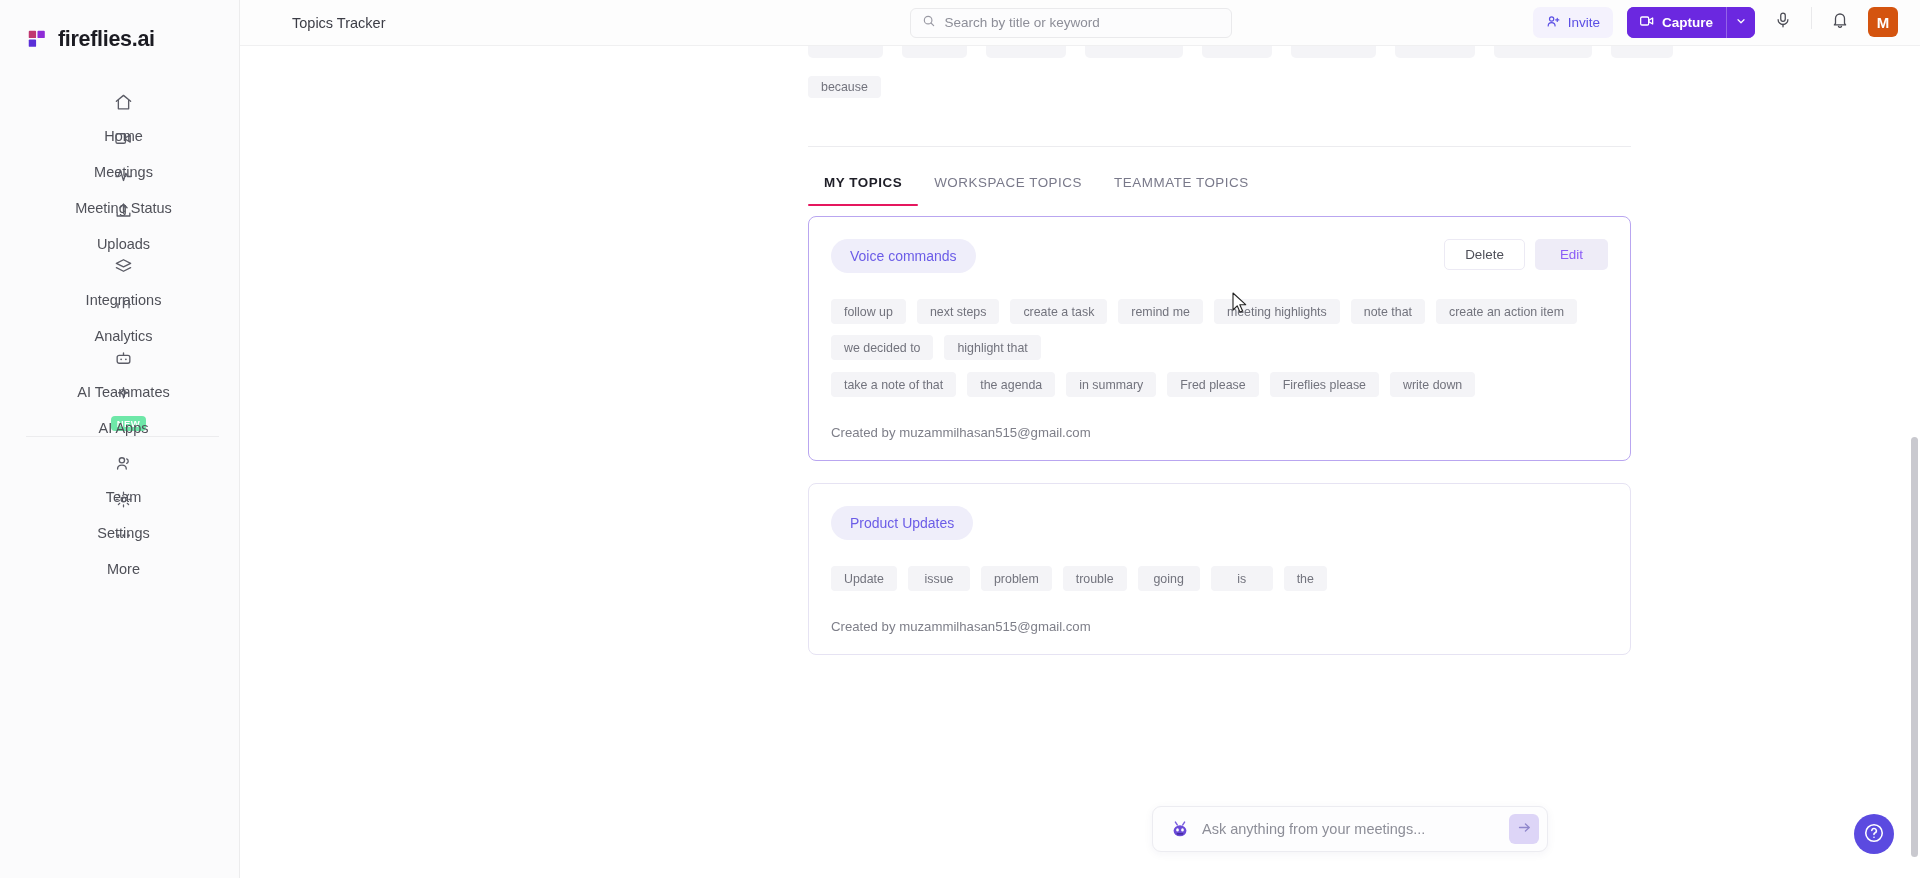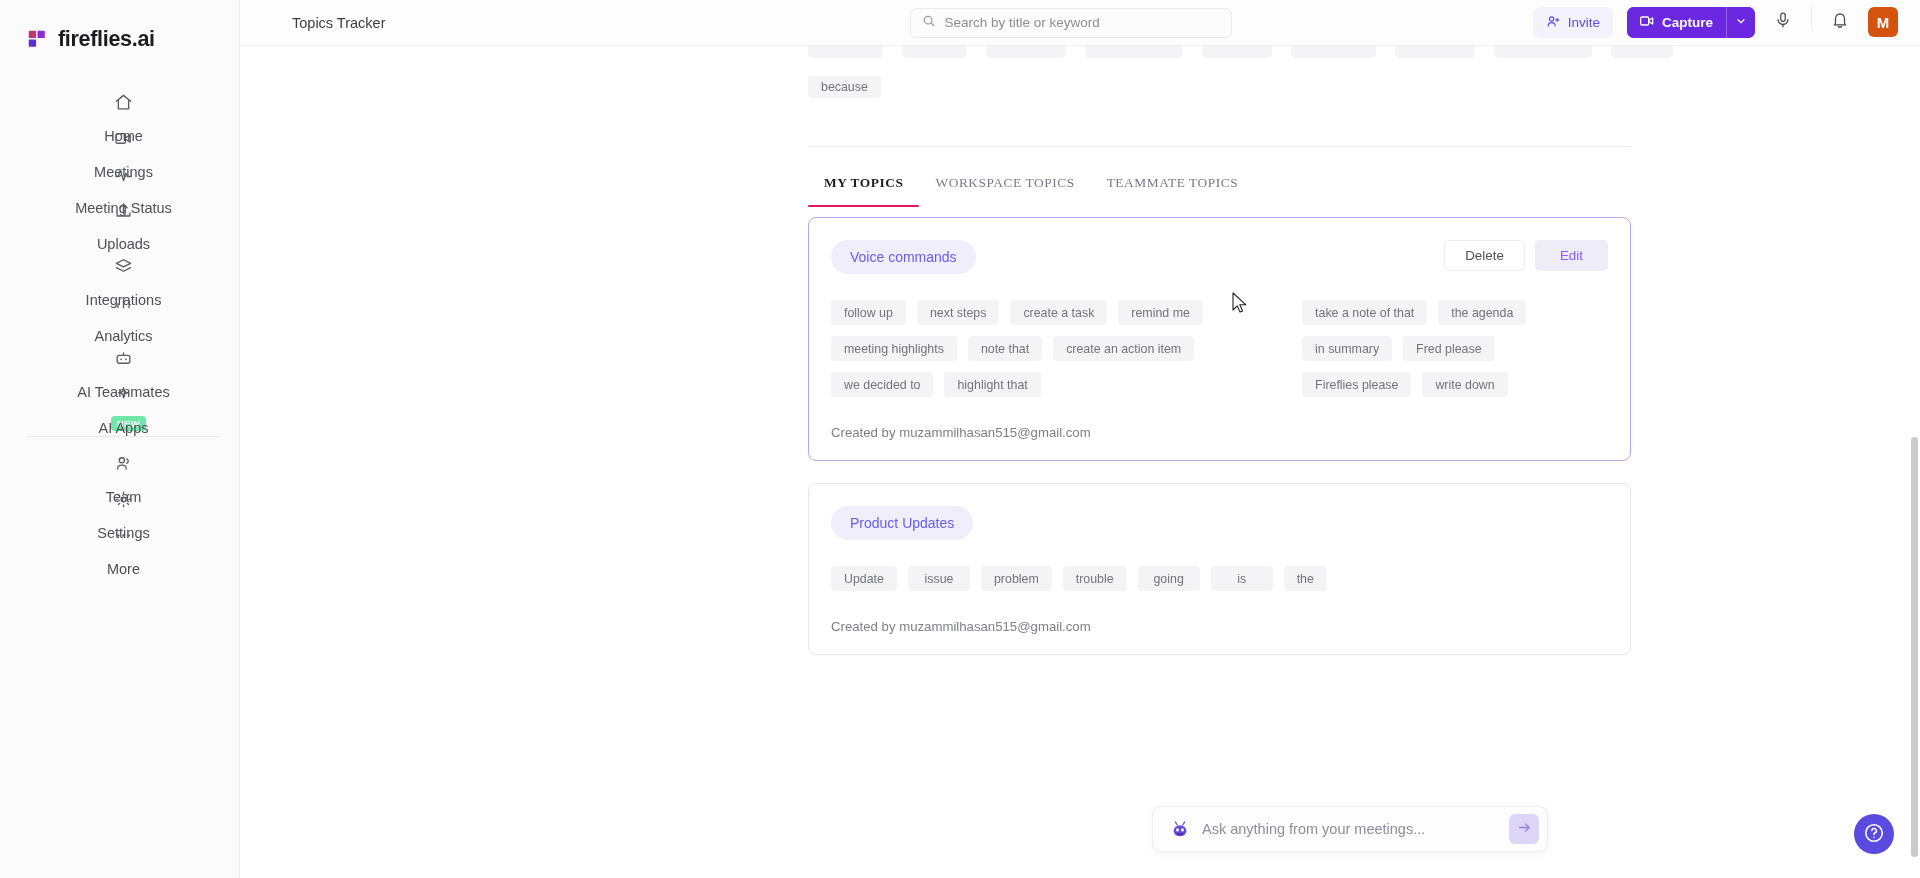--- a/index.html
+++ b/index.html
@@ -103,21 +103,21 @@
     font-size: 12.4px; color: #72737d; white-space: nowrap;
   }
 
   .section-divider { height: 1px; background: #ececef; margin: 48px 272px 0 568px; }
 
   .tabs { display: flex; gap: 0; padding-left: 568px; margin-top: 14px; }
   .tab {
     position: relative; padding: 14px 16px 16px 16px; font-size: 13.4px;
     letter-spacing: .55px; color: #79798a; cursor: pointer;
     text-transform: uppercase; font-weight: 500; background: none; border: none;
-    font-family: Liberation Serif, serif;
+    font-family: Liberation Sans, sans-serif;
   }
   .tab.active { color: #1e1e27; font-weight: 600; }
   .tab.active::after {
     content: ""; position: absolute; left: 0; right: 0; bottom: 0;
     height: 2.5px; background: #e5175e; border-radius: 2px;
   }
 
   .cards { padding: 10px 272px 0 568px; display: flex; flex-direction: column; gap: 22px; }
   .topic-card {
     border: 1px solid #b9a6f0; border-radius: 8px; background: #fff;
@@ -134,21 +134,21 @@
   .btn-delete {
     height: 31px; padding: 0 20px; background: #fff; border: 1px solid #eceaf4;
     border-radius: 5px; color: #4e4f58; font-size: 13.4px; cursor: pointer;
     font-family: "Liberation Sans", sans-serif;
   }
   .btn-edit {
     height: 31px; padding: 0 25px; background: #eeecf7; border: none;
     border-radius: 5px; color: #8b5cf6; font-size: 13.4px; cursor: pointer;
     font-family: "Liberation Sans", sans-serif;
   }
-  .kw-rows { margin-top: 26px; display: flex; flex-direction: row; gap: 12px; }
+  .kw-rows { margin-top: 26px; display: flex; flex-direction: column; gap: 12px; }
   .kw-row { display: flex; flex-wrap: wrap; gap: 11px; }
   .kw-row .kw-chip { height: 25px; border-radius: 4px; }
   .created-by { margin-top: 28px; font-size: 13.2px; color: #7e7f89; }
 
   
   .chatbar {
     position: absolute; left: 912px; bottom: 26px; width: 396px; height: 46px;
     background: #fdfdfe; border: 1px solid #ececf1; border-radius: 9px;
     display: flex; align-items: center; gap: 11px; padding: 0 8px 0 16px;
     box-shadow: 0 2px 10px rgba(40,30,90,.05); z-index: 5;

